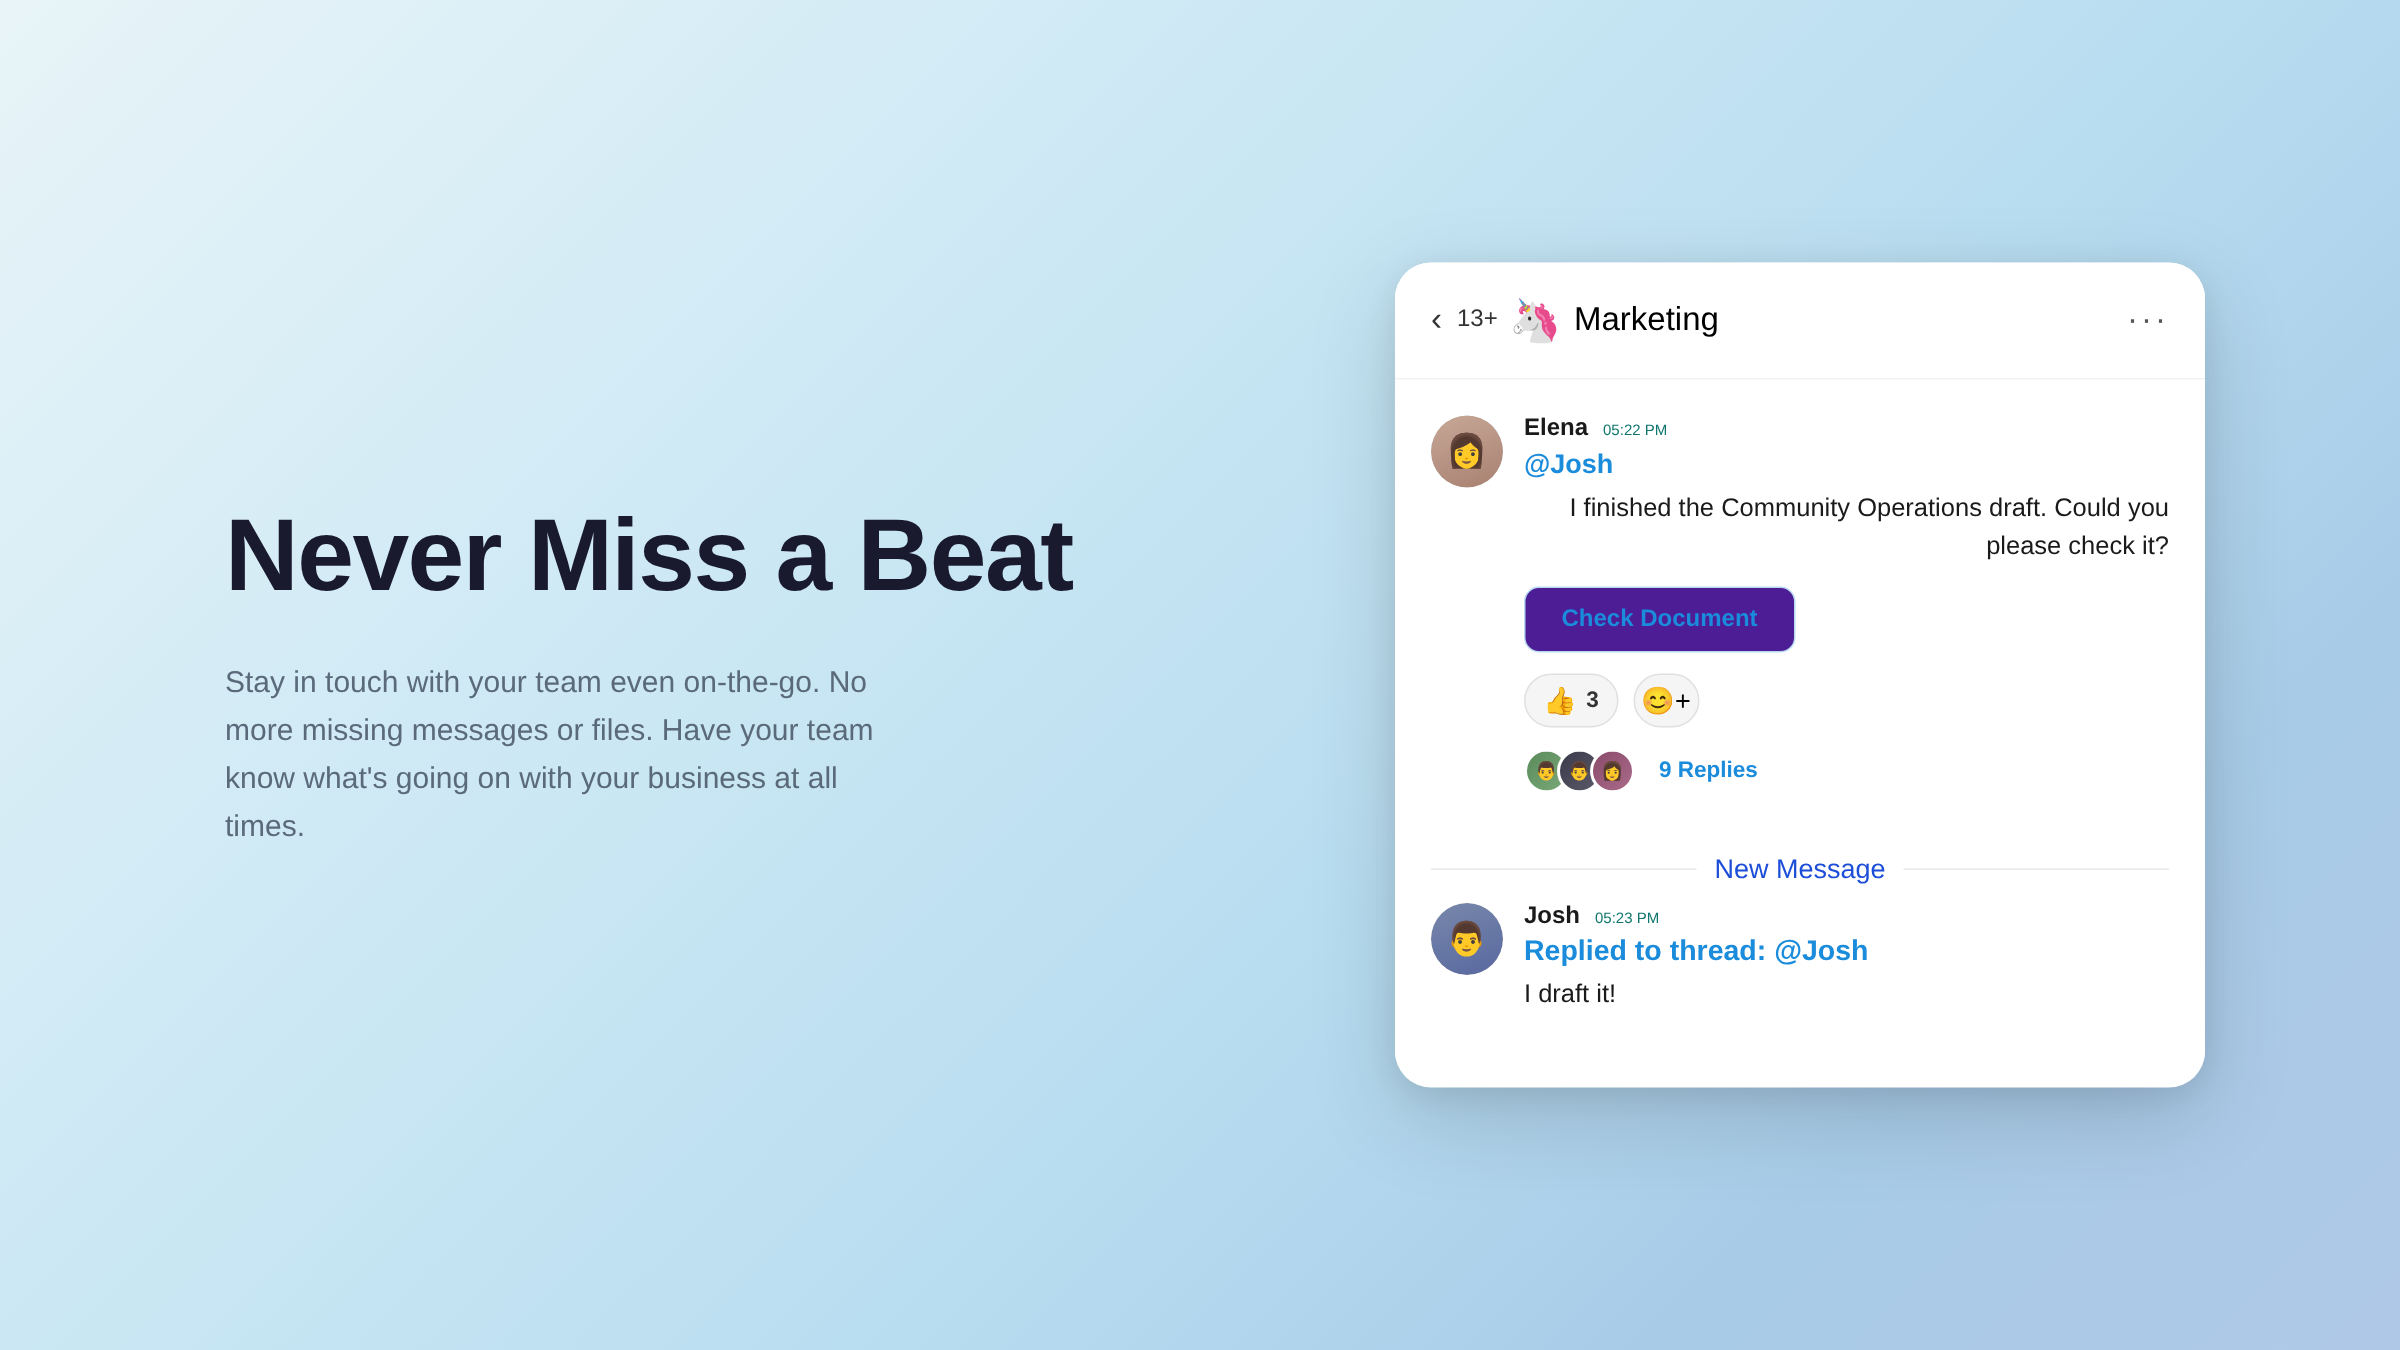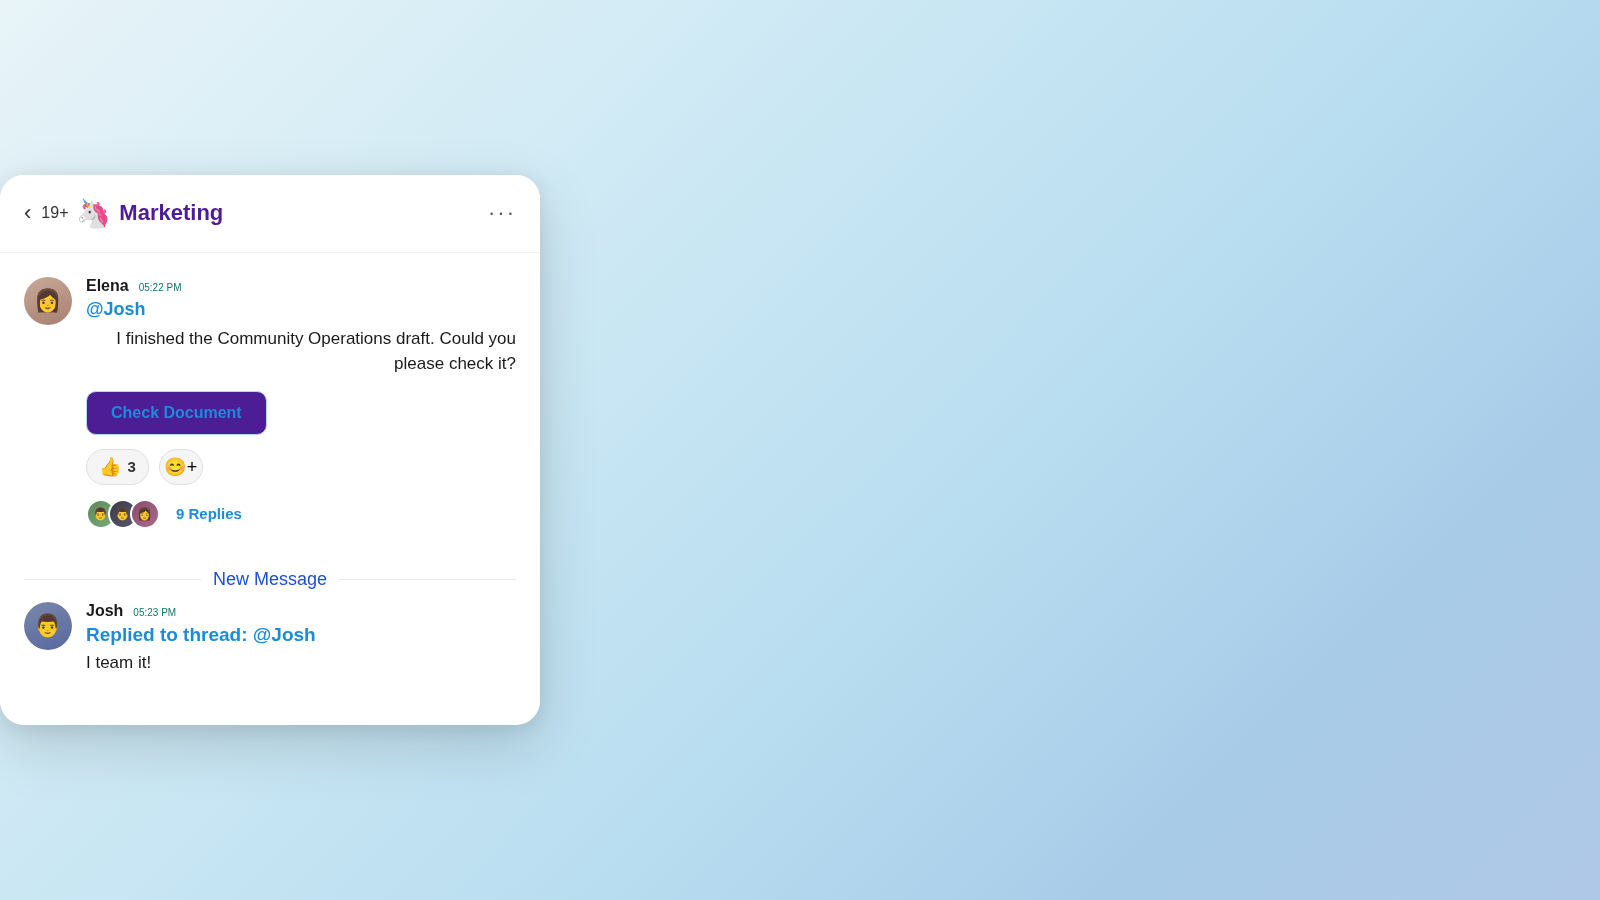--- a/index.html
+++ b/index.html
@@ -83,22 +83,22 @@
       margin-right: 8px;
     }
 
     .channel-emoji {
       font-size: 28px;
       margin-right: 8px;
     }
 
     .channel-name {
       font-size: 22px;
-      font-weight: 700;
-      color: #4c1d95;
+      font-weight: 400;
+      color: #000000;
       flex: 1;
     }
 
     .more-btn {
       font-size: 22px;
       color: #555;
       cursor: pointer;
       letter-spacing: 2px;
     }
 
@@ -319,27 +319,31 @@
     .josh-face {
       background: linear-gradient(160deg, #7888aa, #5868a0);
       font-size: 22px;
     }
   </style>
 </head>
 <body>
 
 <div class="page-wrapper">
 
+  <div class="left-content">
+    <h1 class="hero-title">Never Miss a Beat</h1>
+    <p class="hero-subtitle">Stay in touch with your team even on-the-go. No more missing messages or files. Have your team know what's going on with your business at all times.</p>
+  </div>
 
   <div class="phone-container">
     <div class="phone-card">
 
       <div class="chat-header">
         <span class="back-btn">‹</span>
-        <span class="member-count">19+</span>
+        <span class="member-count">13+</span>
         <span class="channel-emoji">🦄</span>
         <span class="channel-name">Marketing</span>
         <span class="more-btn">···</span>
       </div>
 
       <div class="messages-area">
 
         <div class="message-item">
           <div class="avatar">
             <div class="avatar-img elena-face">👩</div>
@@ -384,21 +388,21 @@
           </div>
           <div class="message-content">
             <div class="message-header">
               <span class="sender-name">Josh</span>
               <span class="timestamp">05:23 PM</span>
             </div>
             <p class="reply-thread">
               <span>Replied to thread:</span>
               <span class="reply-thread-mention"> </span><span class="reply-thread-mention">@Josh</span>
             </p>
-            <p class="reply-message-text">I team it!</p>
+            <p class="reply-message-text">I draft it!</p>
           </div>
         </div>
 
       </div>
     </div>
   </div>
 
 </div>
 
 </body></html>

